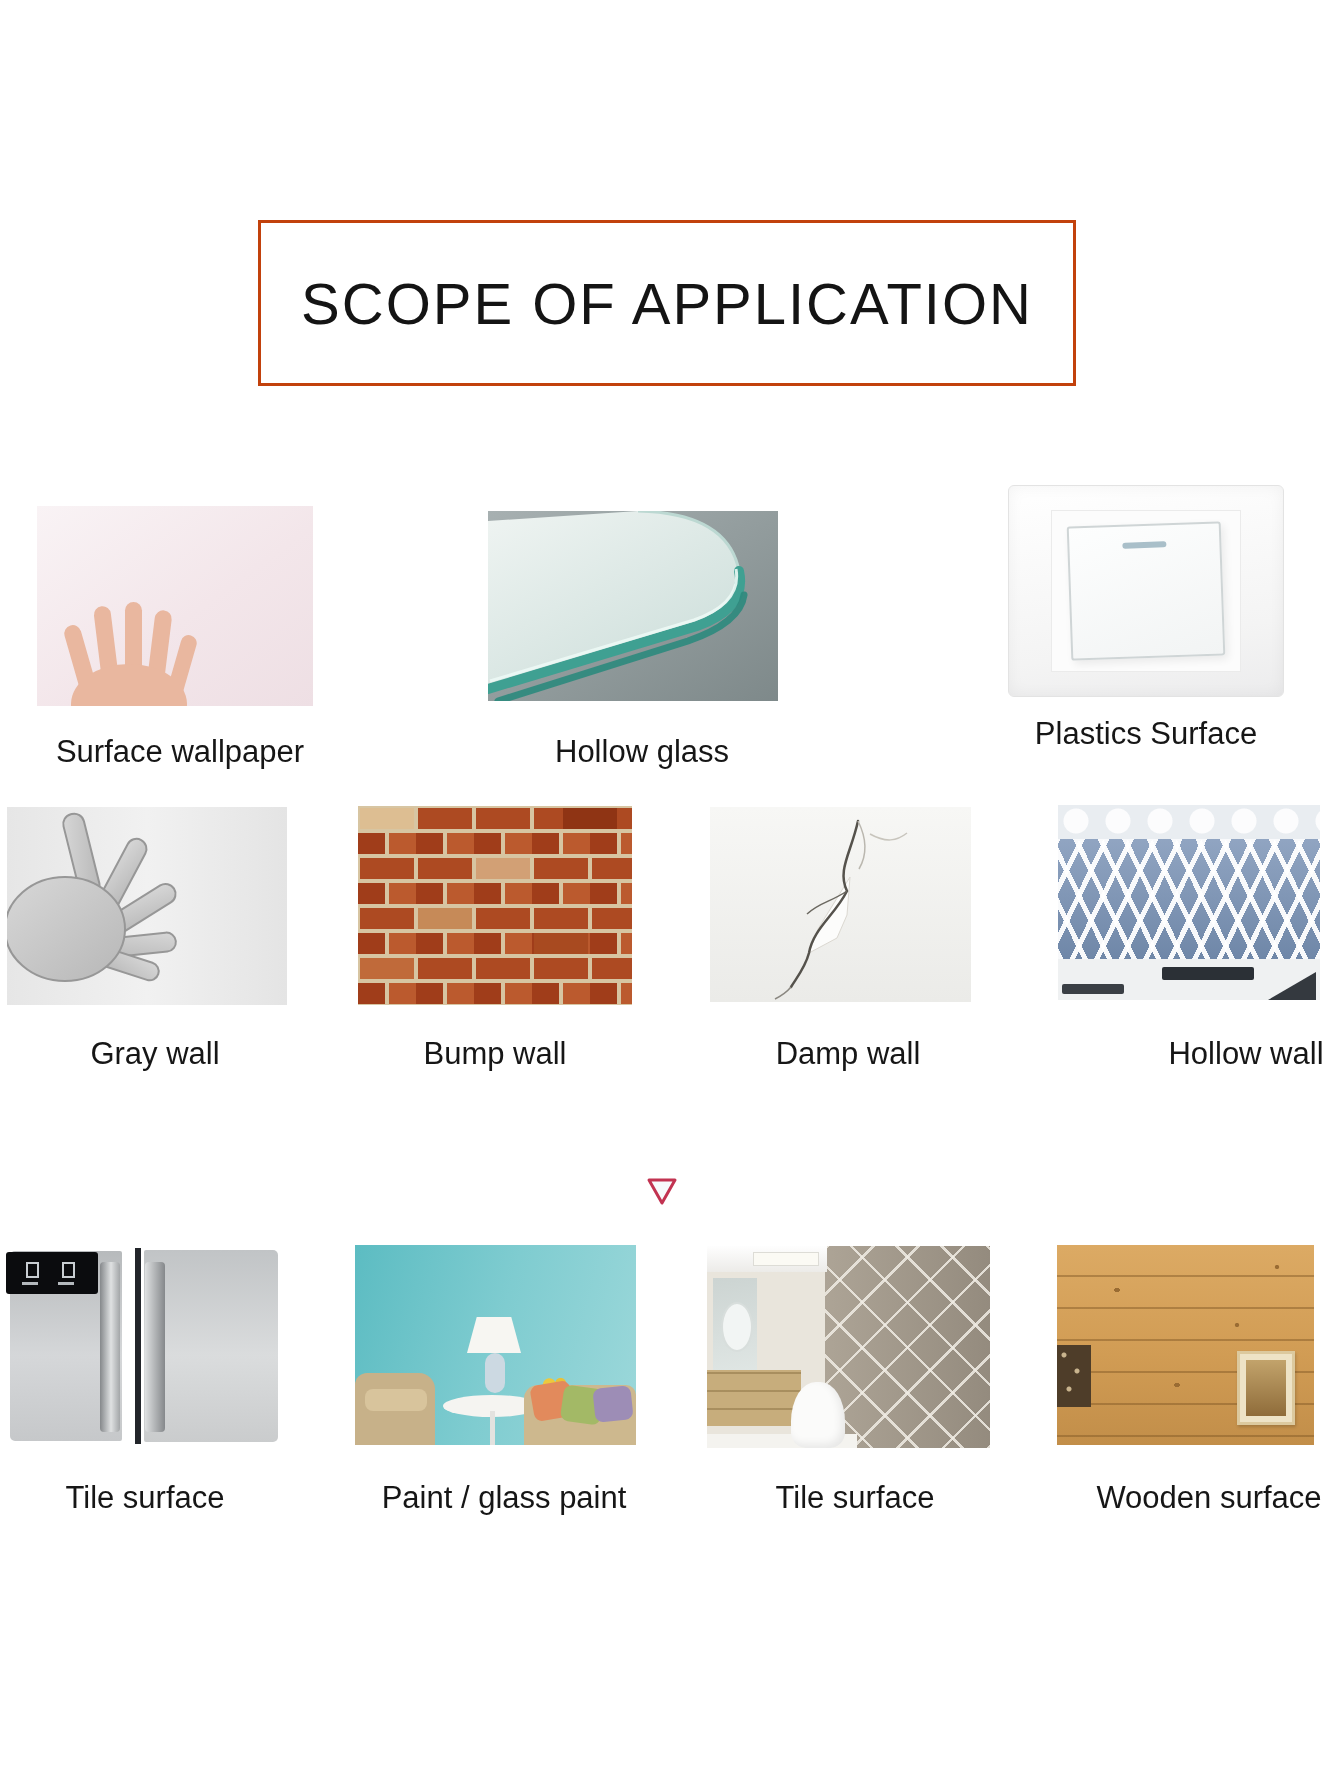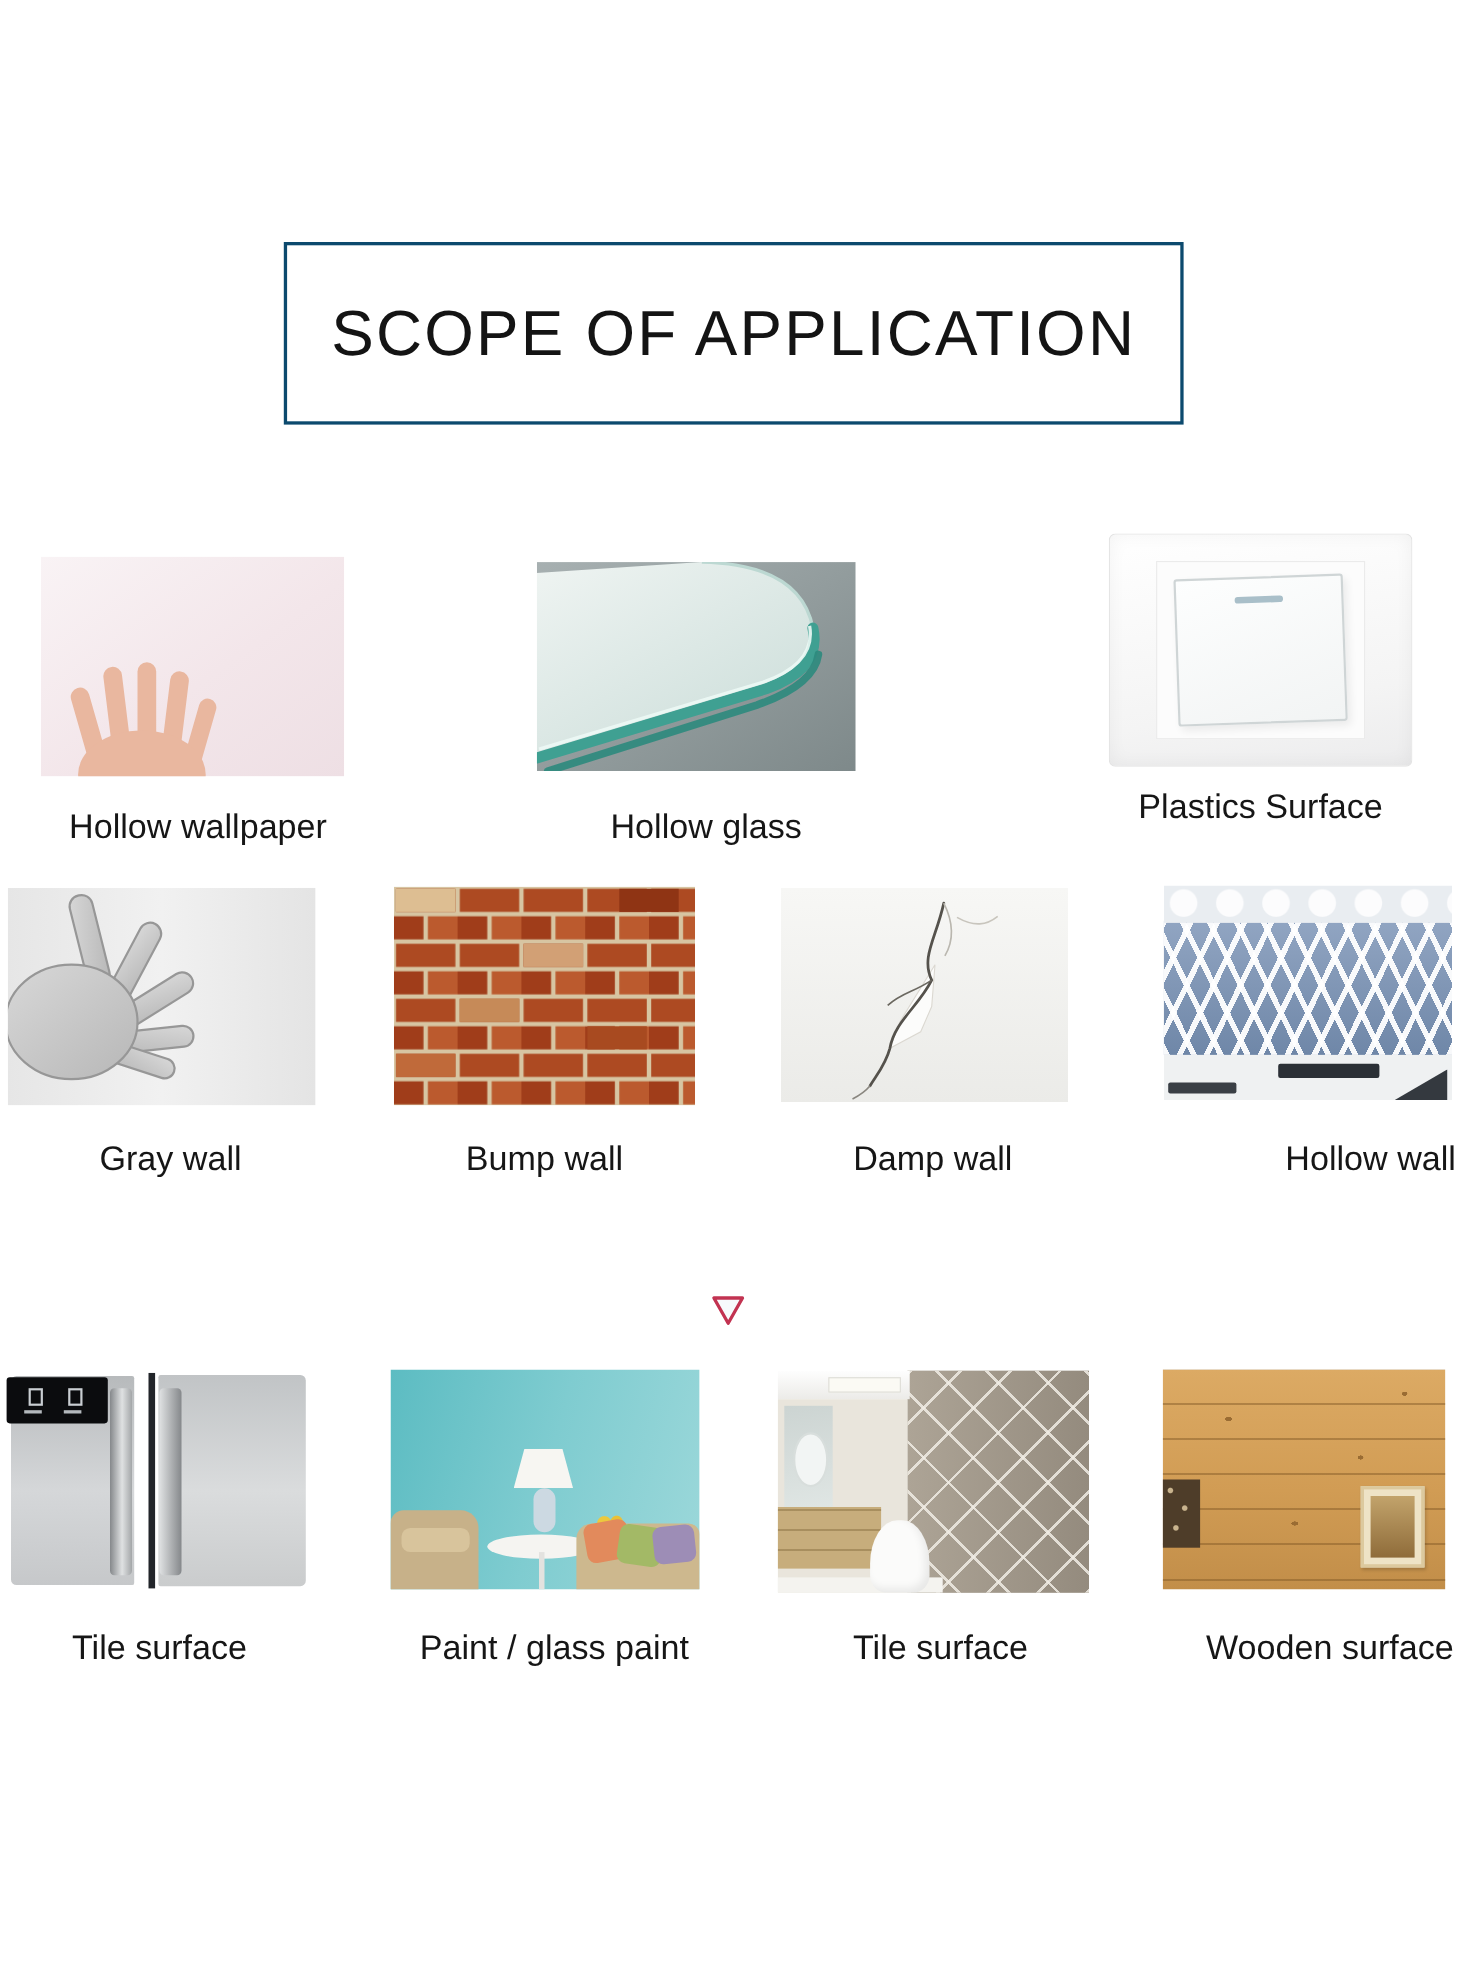--- a/index.html
+++ b/index.html
@@ -1,20 +1,20 @@
 <!DOCTYPE html>
 <html><head>
 <meta charset="utf-8">
 <style>
   html,body{margin:0;padding:0;background:#fff;}
   .canvas{position:relative;width:1340px;height:1785px;background:#ffffff;overflow:hidden;
           font-family:"Liberation Sans",sans-serif;color:#161616;}
   
   .title-box{position:absolute;left:258px;top:220px;width:812px;height:160px;
-             border:3px solid #0c4a6e;display:flex;align-items:center;justify-content:center;background:#fff;}
+             border:3px solid #c2410c;display:flex;align-items:center;justify-content:center;background:#fff;}
   .title-text{font-size:58px;letter-spacing:2px;color:#141414;white-space:nowrap;}
   
   .ph{position:absolute;overflow:hidden;background:#fff;}
   .ph > svg{display:block;}
   
   .lbl{position:absolute;transform:translateX(-50%);font-size:31px;line-height:40px;
        color:#161616;white-space:nowrap;text-align:center;}
   .ns-heading{position:absolute;left:0;top:1092px;width:1340px;text-align:center;
               font-size:44px;line-height:52px;color:#1a1a1a;}
   .tri{position:absolute;left:644px;top:1176px;}
@@ -153,21 +153,21 @@
 
   <figure class="ph" style="left:1008px;top:485px;width:276px;height:212px;margin:0;">
     <div class="sw-plate">
       <div class="sw-recess"></div>
       <div class="sw-rocker">
         <div class="sw-dash"></div>
       </div>
     </div>
   </figure>
 
-  <div class="lbl" style="left:180px;top:732px;">Hollow wallpaper</div>
+  <div class="lbl" style="left:180px;top:732px;">Surface wallpaper</div>
   <div class="lbl" style="left:642px;top:732px;">Hollow glass</div>
   <div class="lbl" style="left:1146px;top:714px;">Plastics Surface</div>
 
   <figure class="ph" style="left:7px;top:807px;width:280px;height:198px;margin:0;">
     <svg width="280" height="198" viewBox="0 0 280 198">
       <defs>
         <linearGradient id="ghG" x1="0" y1="0" x2="1" y2="0">
           <stop offset="0" stop-color="#e6e6e6"></stop>
             <stop offset="0.5" stop-color="#f1f1f1"></stop>
             <stop offset="1" stop-color="#e4e4e4"></stop>

